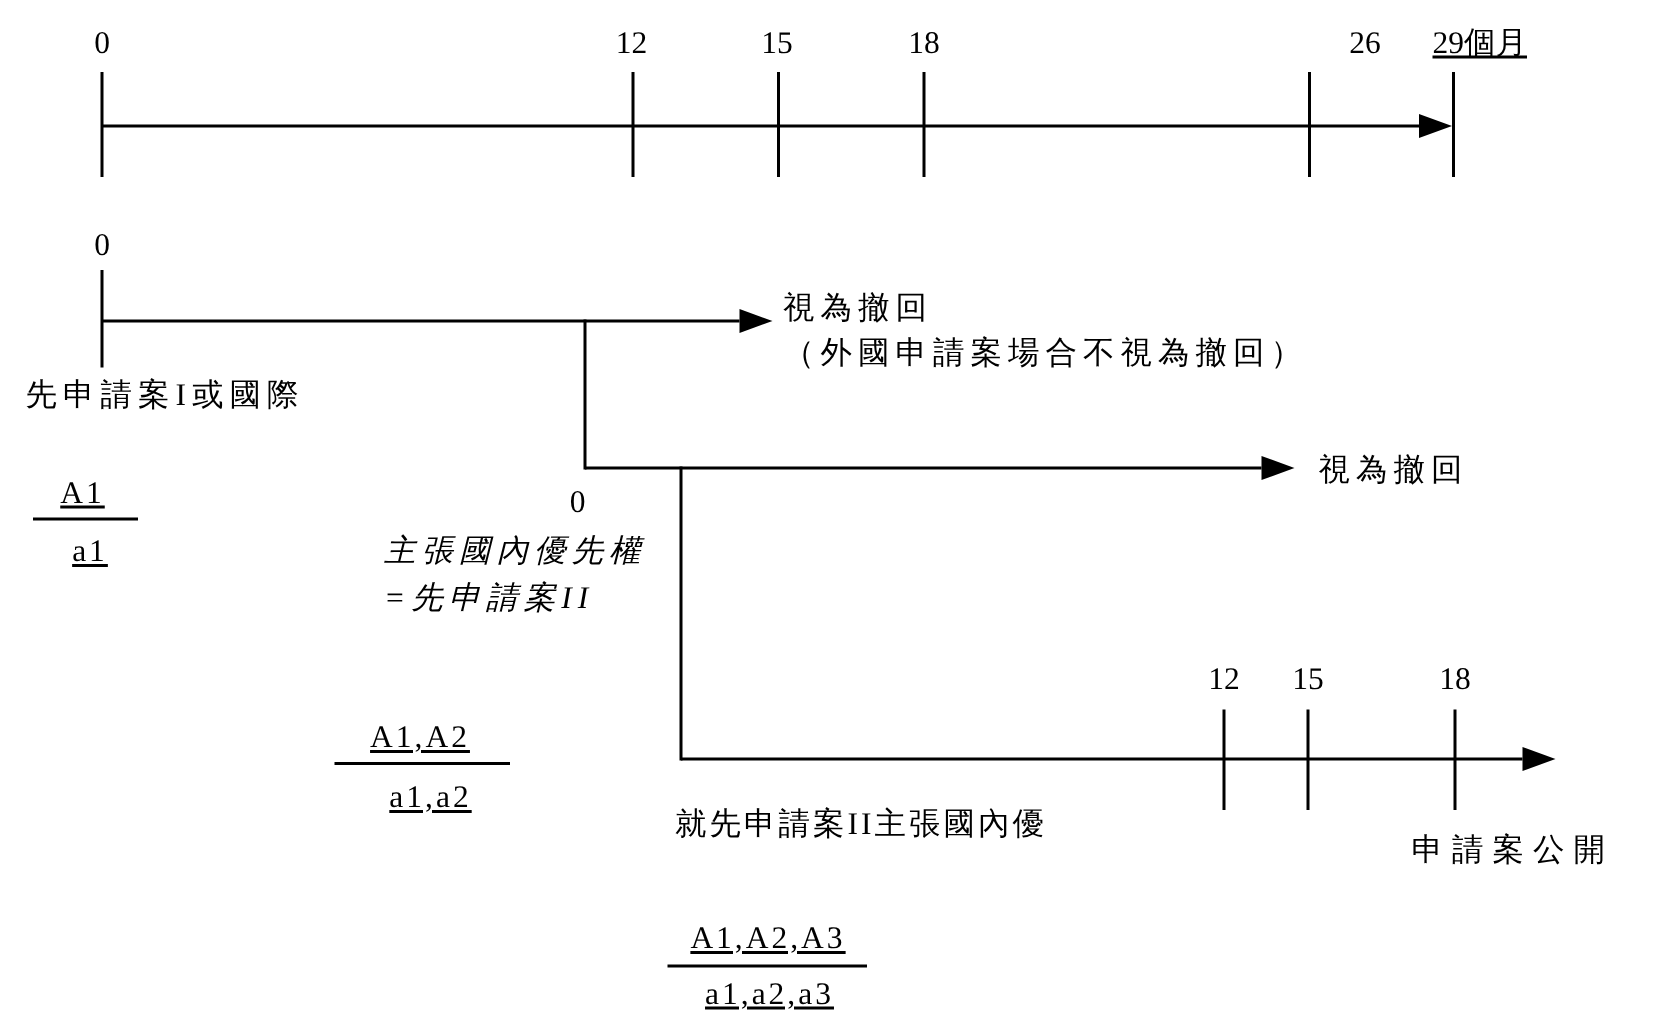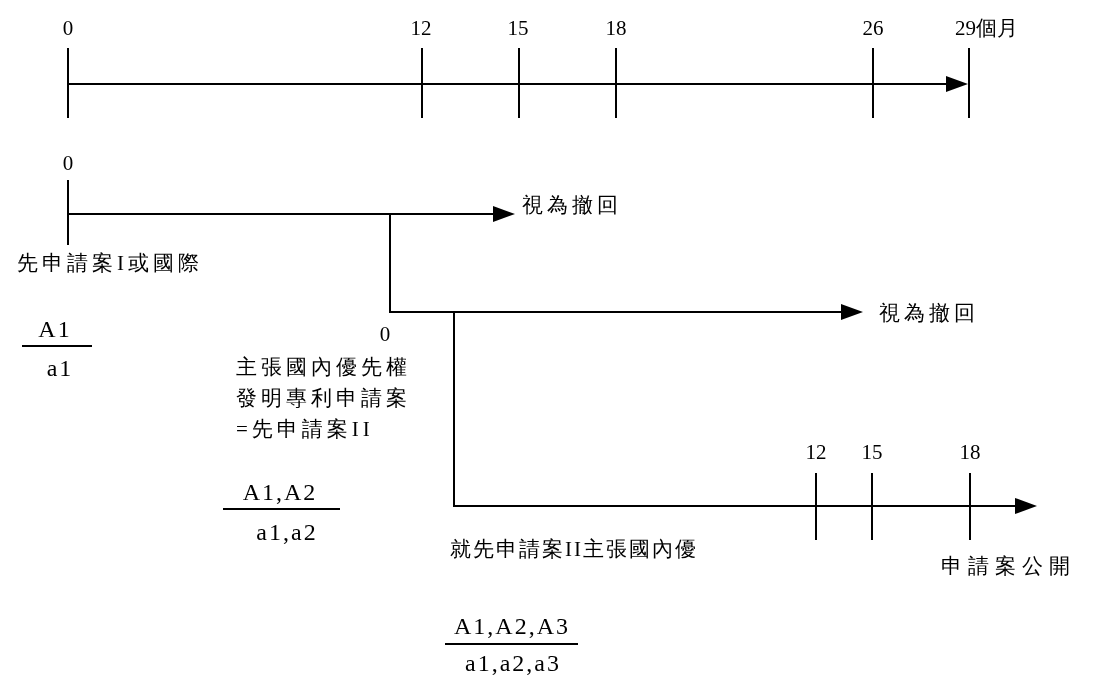--- a/index.html
+++ b/index.html
@@ -17,30 +17,30 @@
   .arrowhead{
     position:absolute;width:0;height:0;
     border-top:8px solid transparent;
     border-bottom:8px solid transparent;
     border-left:22px solid #000;
   }
   .num-label{
     position:absolute;font-size:21px;line-height:24px;
     white-space:nowrap;transform:translateX(-50%);
   }
-  .num-label.left-anchor{transform:none;}
+  .num-label.left-anchor{transform:none;text-decoration:underline;}
   .cjk{
     position:absolute;font-size:21px;letter-spacing:4px;
     white-space:nowrap;
   }
   .cjk-block{position:absolute;font-size:21px;letter-spacing:4px;white-space:nowrap;}
   .cjk-block div{white-space:nowrap;}
   .frac-num,.frac-den{
-    position:absolute;font-size:24px;letter-spacing:2px;
-    white-space:nowrap;transform:translateX(-50%);
+    position:absolute;font-size:21px;letter-spacing:2px;
+    white-space:nowrap;transform:translateX(-50%);text-decoration:underline;
   }
   .frac-bar{position:absolute;height:2px;background:#000;}
 </style>
 </head>
 <body>
 
 <div id="canvas">
 
   <div>
     <div class="hline" style="left:68px;top:83px;width:878px;"></div>
@@ -50,33 +50,34 @@
     <div class="tick" style="left:421px;top:48px;height:70px;"></div>
     <div class="tick" style="left:518px;top:48px;height:70px;"></div>
     <div class="tick" style="left:615px;top:48px;height:70px;"></div>
     <div class="tick" style="left:872px;top:48px;height:70px;"></div>
     <div class="tick" style="left:968px;top:48px;height:70px;"></div>
 
     <span class="num-label" style="left:68px;top:16px;">0</span>
     <span class="num-label" style="left:421px;top:16px;">12</span>
     <span class="num-label" style="left:518px;top:16px;">15</span>
     <span class="num-label" style="left:616px;top:16px;">18</span>
-    <span class="num-label" style="left:873px;top:16px;">26</span>
+    <span class="num-label" style="left:910px;top:16px;">26</span>
     <span class="num-label left-anchor" style="left:955px;top:16px;">29個月</span>
   </div>
 
   <div>
     <span class="num-label" style="left:68px;top:151px;">0</span>
     <div class="tick" style="left:67px;top:180px;height:65px;"></div>
     <div class="hline" style="left:68px;top:213px;width:425px;"></div>
     <div class="arrowhead" style="left:493px;top:206px;"></div>
     <div class="vline" style="left:389px;top:213px;height:100px;"></div>
 
     <div class="cjk-block" style="left:522px;top:190px;line-height:30px;">
       <div>視為撤回</div>
+      <div>（外國申請案場合不視為撤回）</div>
     </div>
   </div>
 
   <div>
     <div class="hline" style="left:390px;top:311px;width:451px;"></div>
     <div class="arrowhead" style="left:841px;top:304px;"></div>
     <span class="num-label" style="left:385px;top:322px;">0</span>
     <div class="vline" style="left:453px;top:311px;height:196px;"></div>
     <span class="cjk" style="left:879px;top:299px;">視為撤回</span>
   </div>
@@ -99,23 +100,22 @@
   <div>
     <div class="cjk-block" style="left:17px;top:249px;line-height:29px;">
       <div>先申請案I或國際</div>
     </div>
     <span class="frac-num" style="left:55px;top:316px;">A1</span>
     <div class="frac-bar" style="left:22px;top:345px;width:70px;"></div>
     <span class="frac-den" style="left:60px;top:355px;">a1</span>
   </div>
 
   <div>
-    <div class="cjk-block" style="left:236px;top:352px;line-height:31px;">
+    <div class="cjk-block" style="left:256px;top:352px;line-height:31px;font-style:italic;">
       <div>主張國內優先權</div>
-      <div>發明專利申請案</div>
       <div>=先申請案II</div>
     </div>
     <span class="frac-num" style="left:280px;top:479px;">A1,A2</span>
     <div class="frac-bar" style="left:223px;top:508px;width:117px;"></div>
     <span class="frac-den" style="left:287px;top:519px;">a1,a2</span>
   </div>
 
   <div>
     <div class="cjk-block" style="left:450px;top:533px;line-height:33px;letter-spacing:2px;">
       <div>就先申請案II主張國內優</div>

